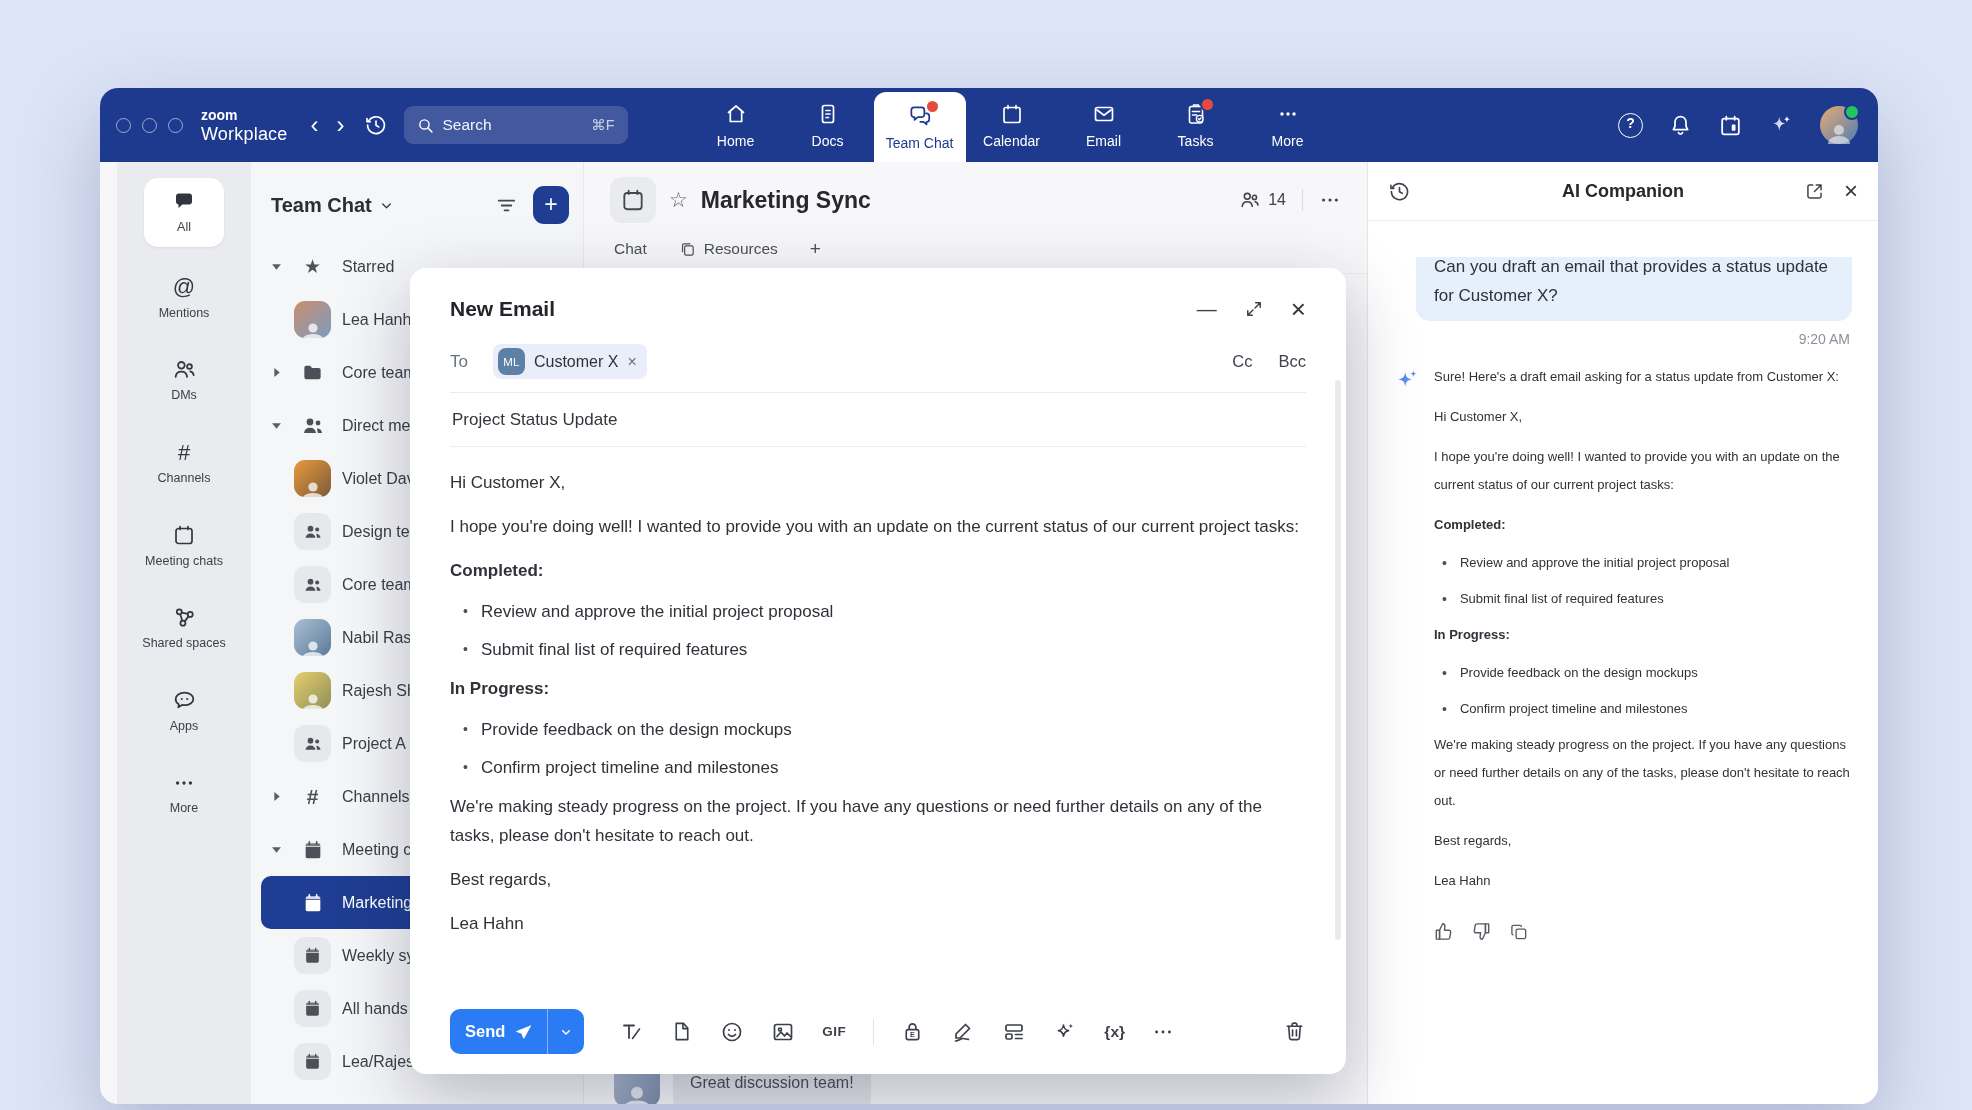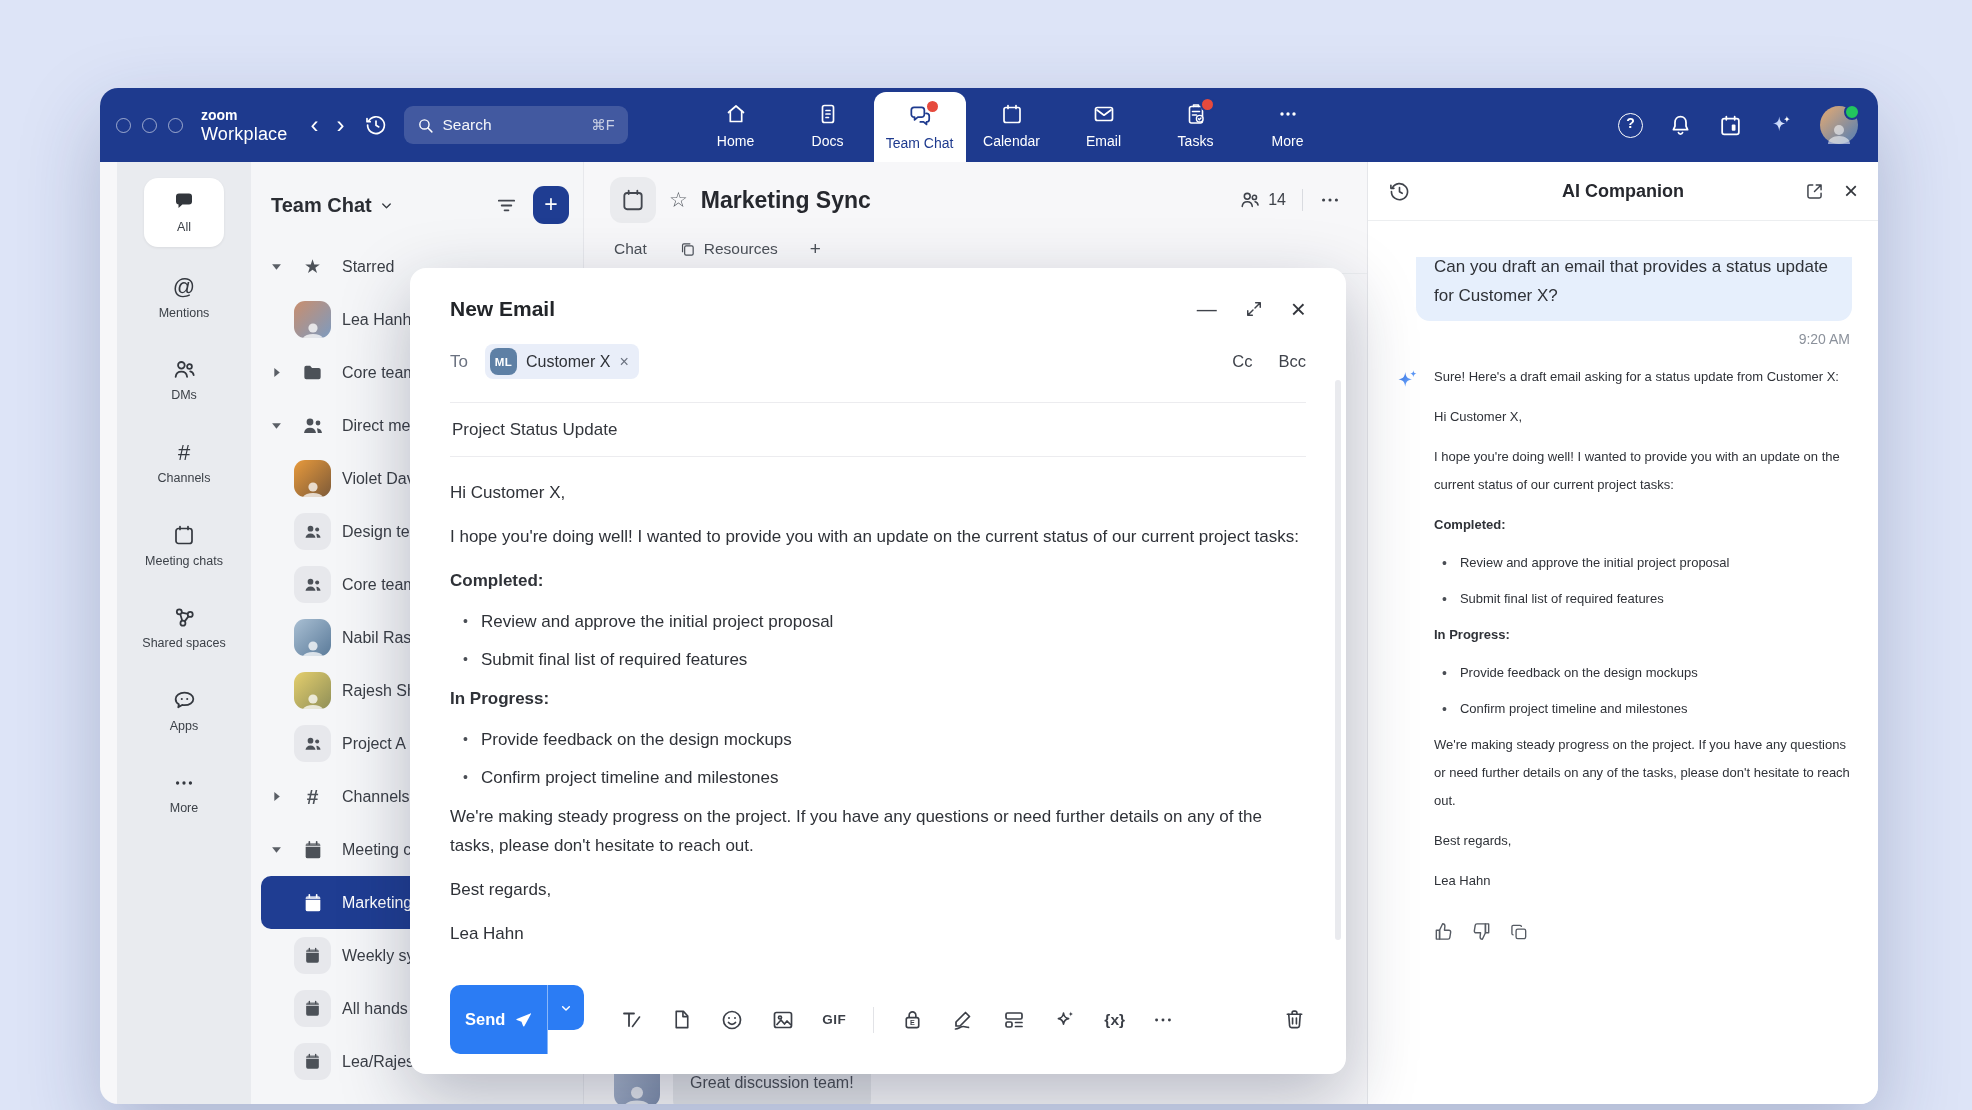--- a/index.html
+++ b/index.html
@@ -80,41 +80,41 @@
   .bubble-grey{background:#e4e6e9;border-radius:12px;padding:13px 17px 20px;font-size:16px;color:#4a4e55;}
 
   
   .modal{position:absolute;left:310px;top:180px;width:936px;height:806px;background:#fff;border-radius:16px;
          box-shadow:0 24px 70px rgba(20,30,60,.28);z-index:40;padding:0 40px;box-sizing:border-box;}
   .m-head{display:flex;align-items:center;padding-top:28px;}
   .m-title{font-size:21px;font-weight:bold;color:#222529;}
   .m-ctl{margin-left:auto;display:flex;gap:27px;align-items:center;color:#3f434b;}
   .mini{font-size:20px;line-height:1;}
   .xclose{font-size:26px;line-height:1;color:#33363c;}
-  .to-row{display:flex;align-items:center;margin-top:22px;padding-bottom:23px;border-bottom:1px solid #ececef;gap:17px;}
+  .to-row{display:flex;align-items:center;margin-top:22px;padding-bottom:13px;border-bottom:1px solid #ececef;gap:25px;}
   .to-label{color:#6b7280;font-size:17px;}
   .chip{display:flex;align-items:center;gap:9px;background:#e9eef9;border-radius:8px;padding:4px 10px 4px 5px;}
-  .chip-av{width:27px;height:27px;border-radius:8px;background:#5e80a5;color:#fff;font-size:11.5px;font-weight:bold;
+  .chip-av{width:27px;height:27px;border-radius:8px;background:#5e80a5;color:#fff;font-size:11.5px;font-weight:normal;
            display:flex;align-items:center;justify-content:center;letter-spacing:.3px;}
   .chip-name{font-size:16px;color:#2f3238;}
   .chip-x{color:#6b7280;font-size:16px;}
   .ccbcc{margin-left:auto;display:flex;gap:26px;color:#3f434b;font-size:16.5px;}
   .subj-row{padding:17px 2px 16px;border-bottom:1px solid #ececef;font-size:17px;color:#33363c;}
   .m-body{padding-top:21px;font-size:17px;line-height:29px;color:#2f3238;}
   .m-body p{margin:0 0 15px;}
   .bh{font-weight:bold;}
   .m-body .bh{margin:2px 0 12px;}
   .bul{display:flex;gap:13px;margin:0 0 9px 13px;}
   .bul::before{content:"•";font-size:14px;line-height:29px;color:#4a4e55;}
   .sig{margin:44px 0 0;}
   .sig2{margin:0;}
   .m-toolbar{position:absolute;left:40px;right:40px;bottom:20px;display:flex;align-items:center;gap:27px;color:#3b3f47;}
   .send-group{display:flex;margin-right:8px;flex:none;}
   .send-main{background:#2b7cf4;color:#fff;font-size:16.5px;font-weight:bold;border-radius:10px 0 0 10px;
-             padding:12px 15px;height:45px;display:flex;align-items:center;gap:9px;border-right:1px solid rgba(255,255,255,.45);}
+             padding:0 15px;height:45px;display:flex;align-items:center;gap:9px;border-right:1px solid rgba(255,255,255,.45);}
   .send-caret{background:#2b7cf4;width:36px;height:45px;border-radius:0 10px 10px 0;display:flex;align-items:center;justify-content:center;color:#fff;}
   .tdiv{width:1px;height:26px;background:#e2e3e7;}
   .gif{font-weight:bold;font-size:13.5px;letter-spacing:.5px;}
   .varx{font-size:15.5px;font-weight:bold;}
   .trash{margin-left:auto;}
   .m-scroll{position:absolute;right:5px;top:112px;width:6px;height:560px;border-radius:3px;background:#e9eaee;}
 
   
   .ai{width:510px;background:#fff;border-left:1px solid #e5e6ea;display:flex;flex-direction:column;flex:none;gap:36px;}
   .ai-head{height:58px;flex:none;display:flex;align-items:center;padding:0 20px;border-bottom:1px solid #eceef0;

